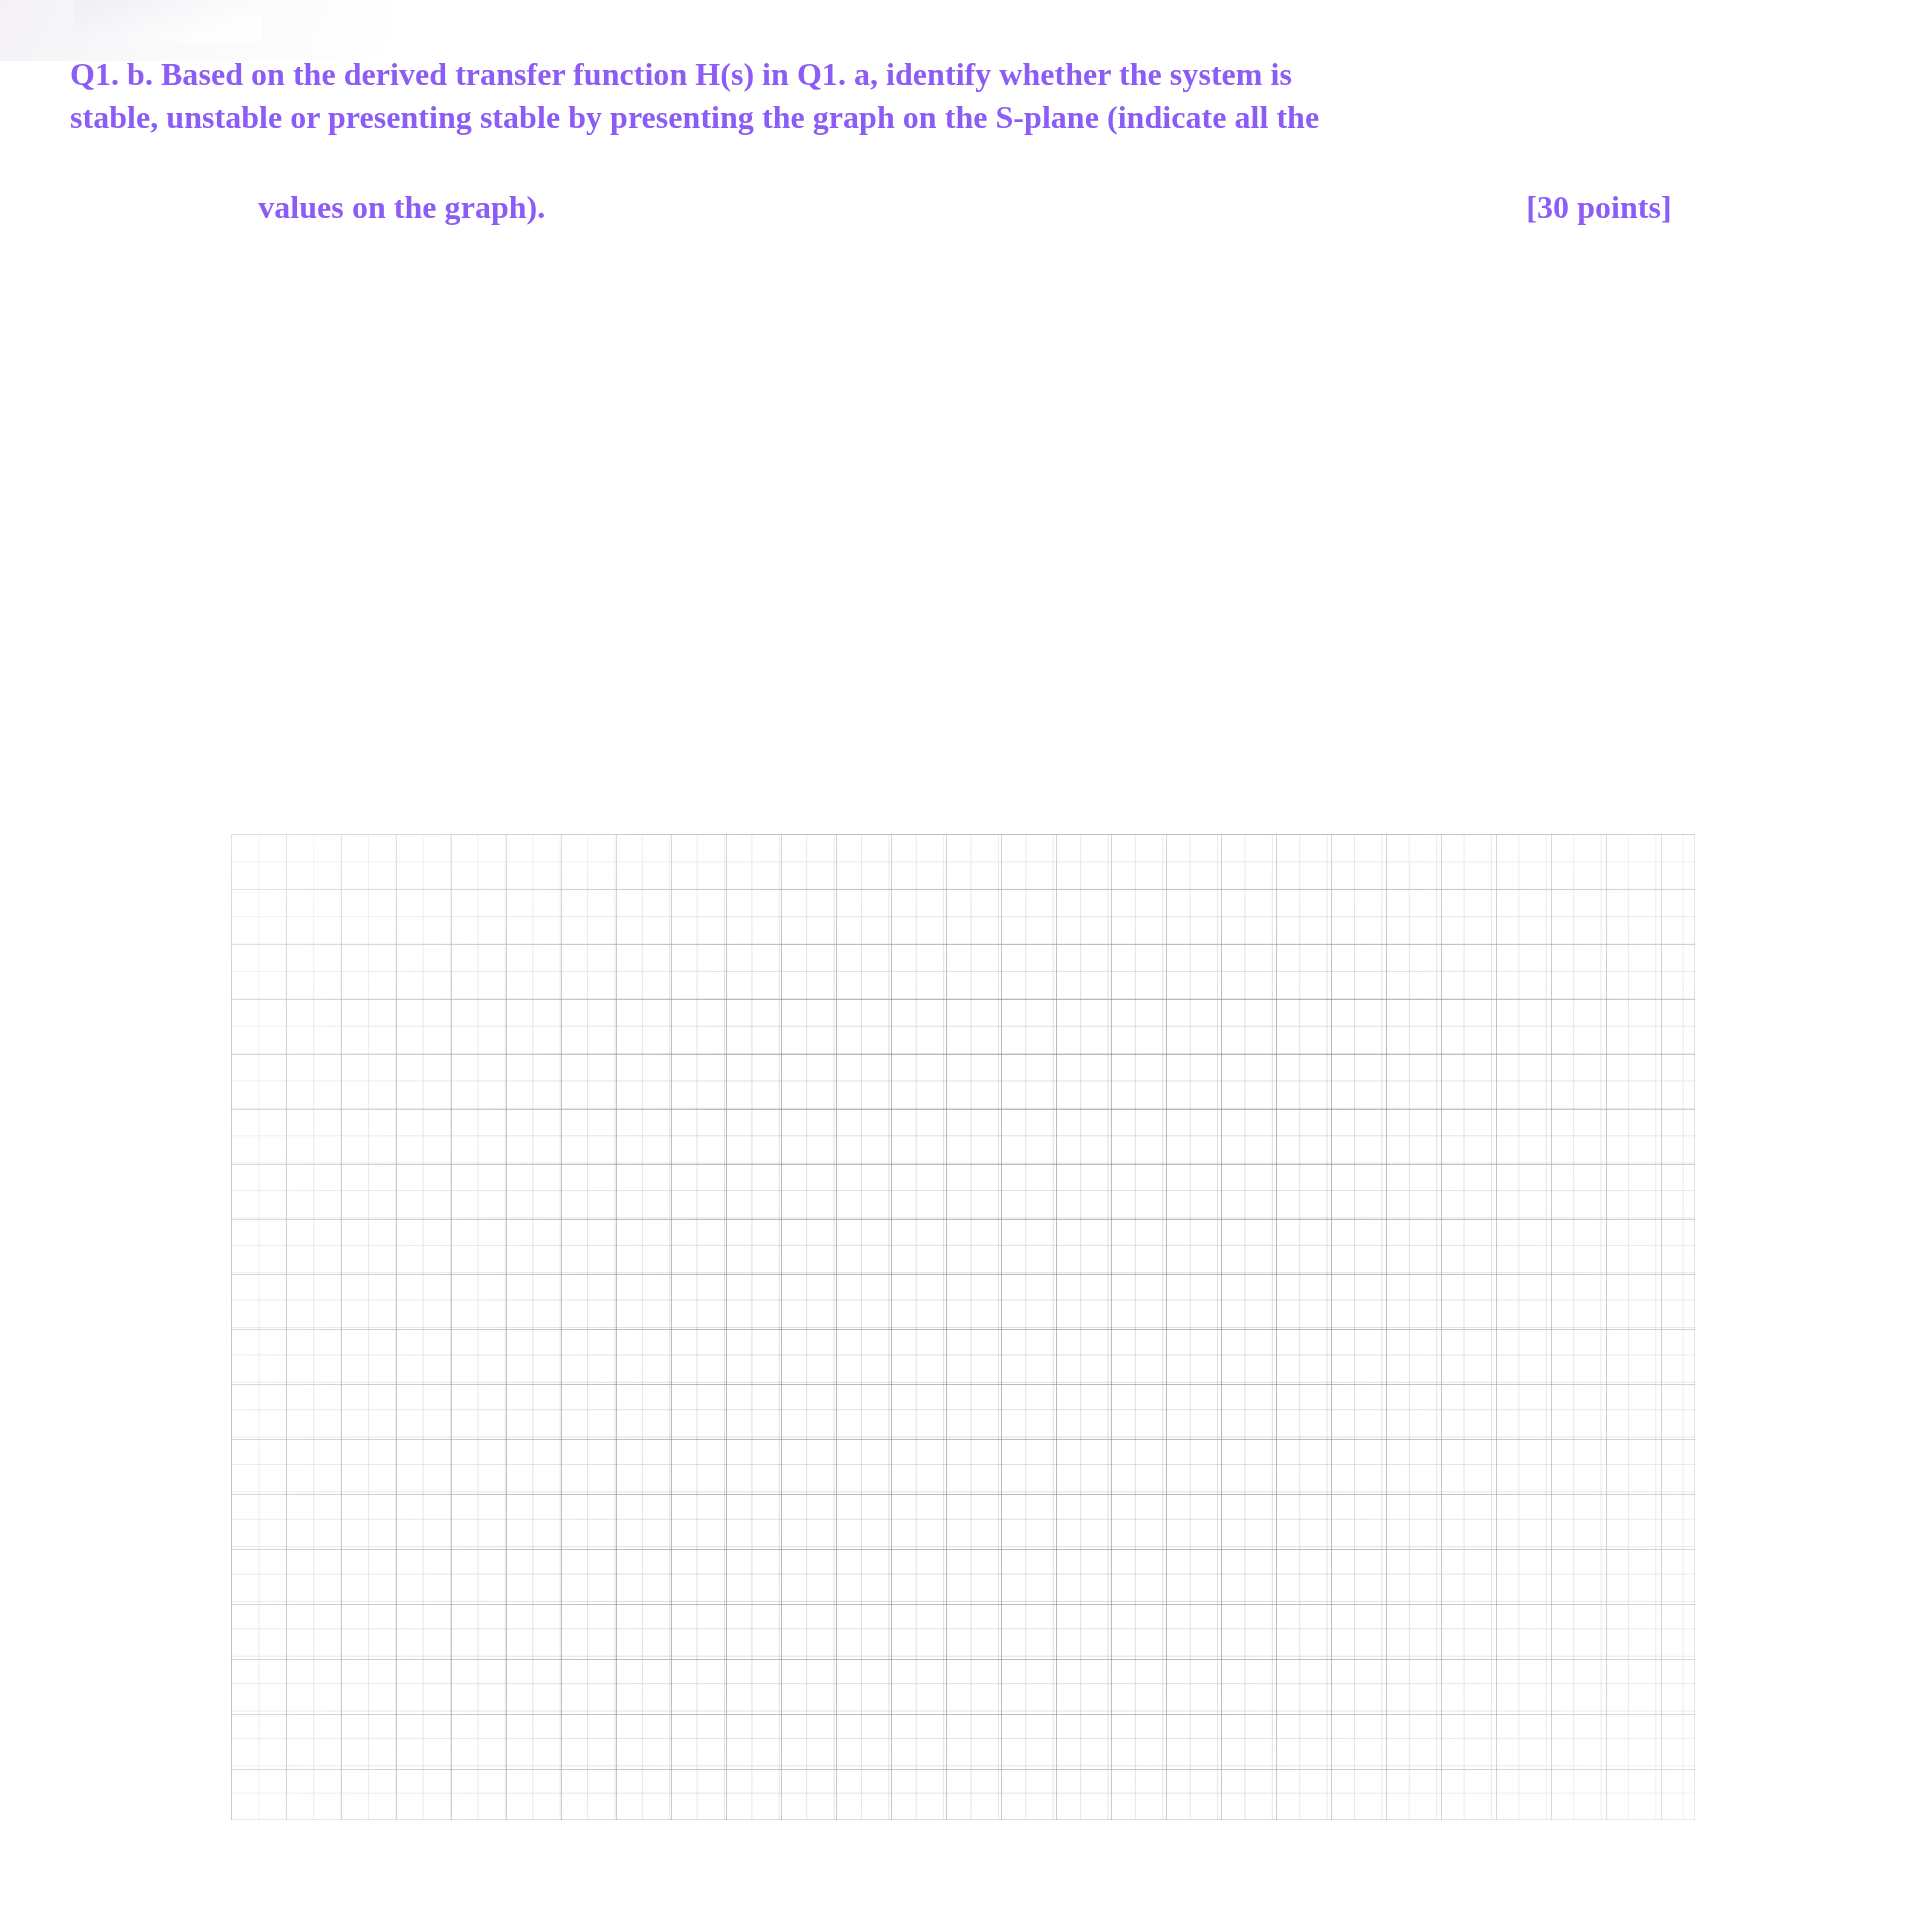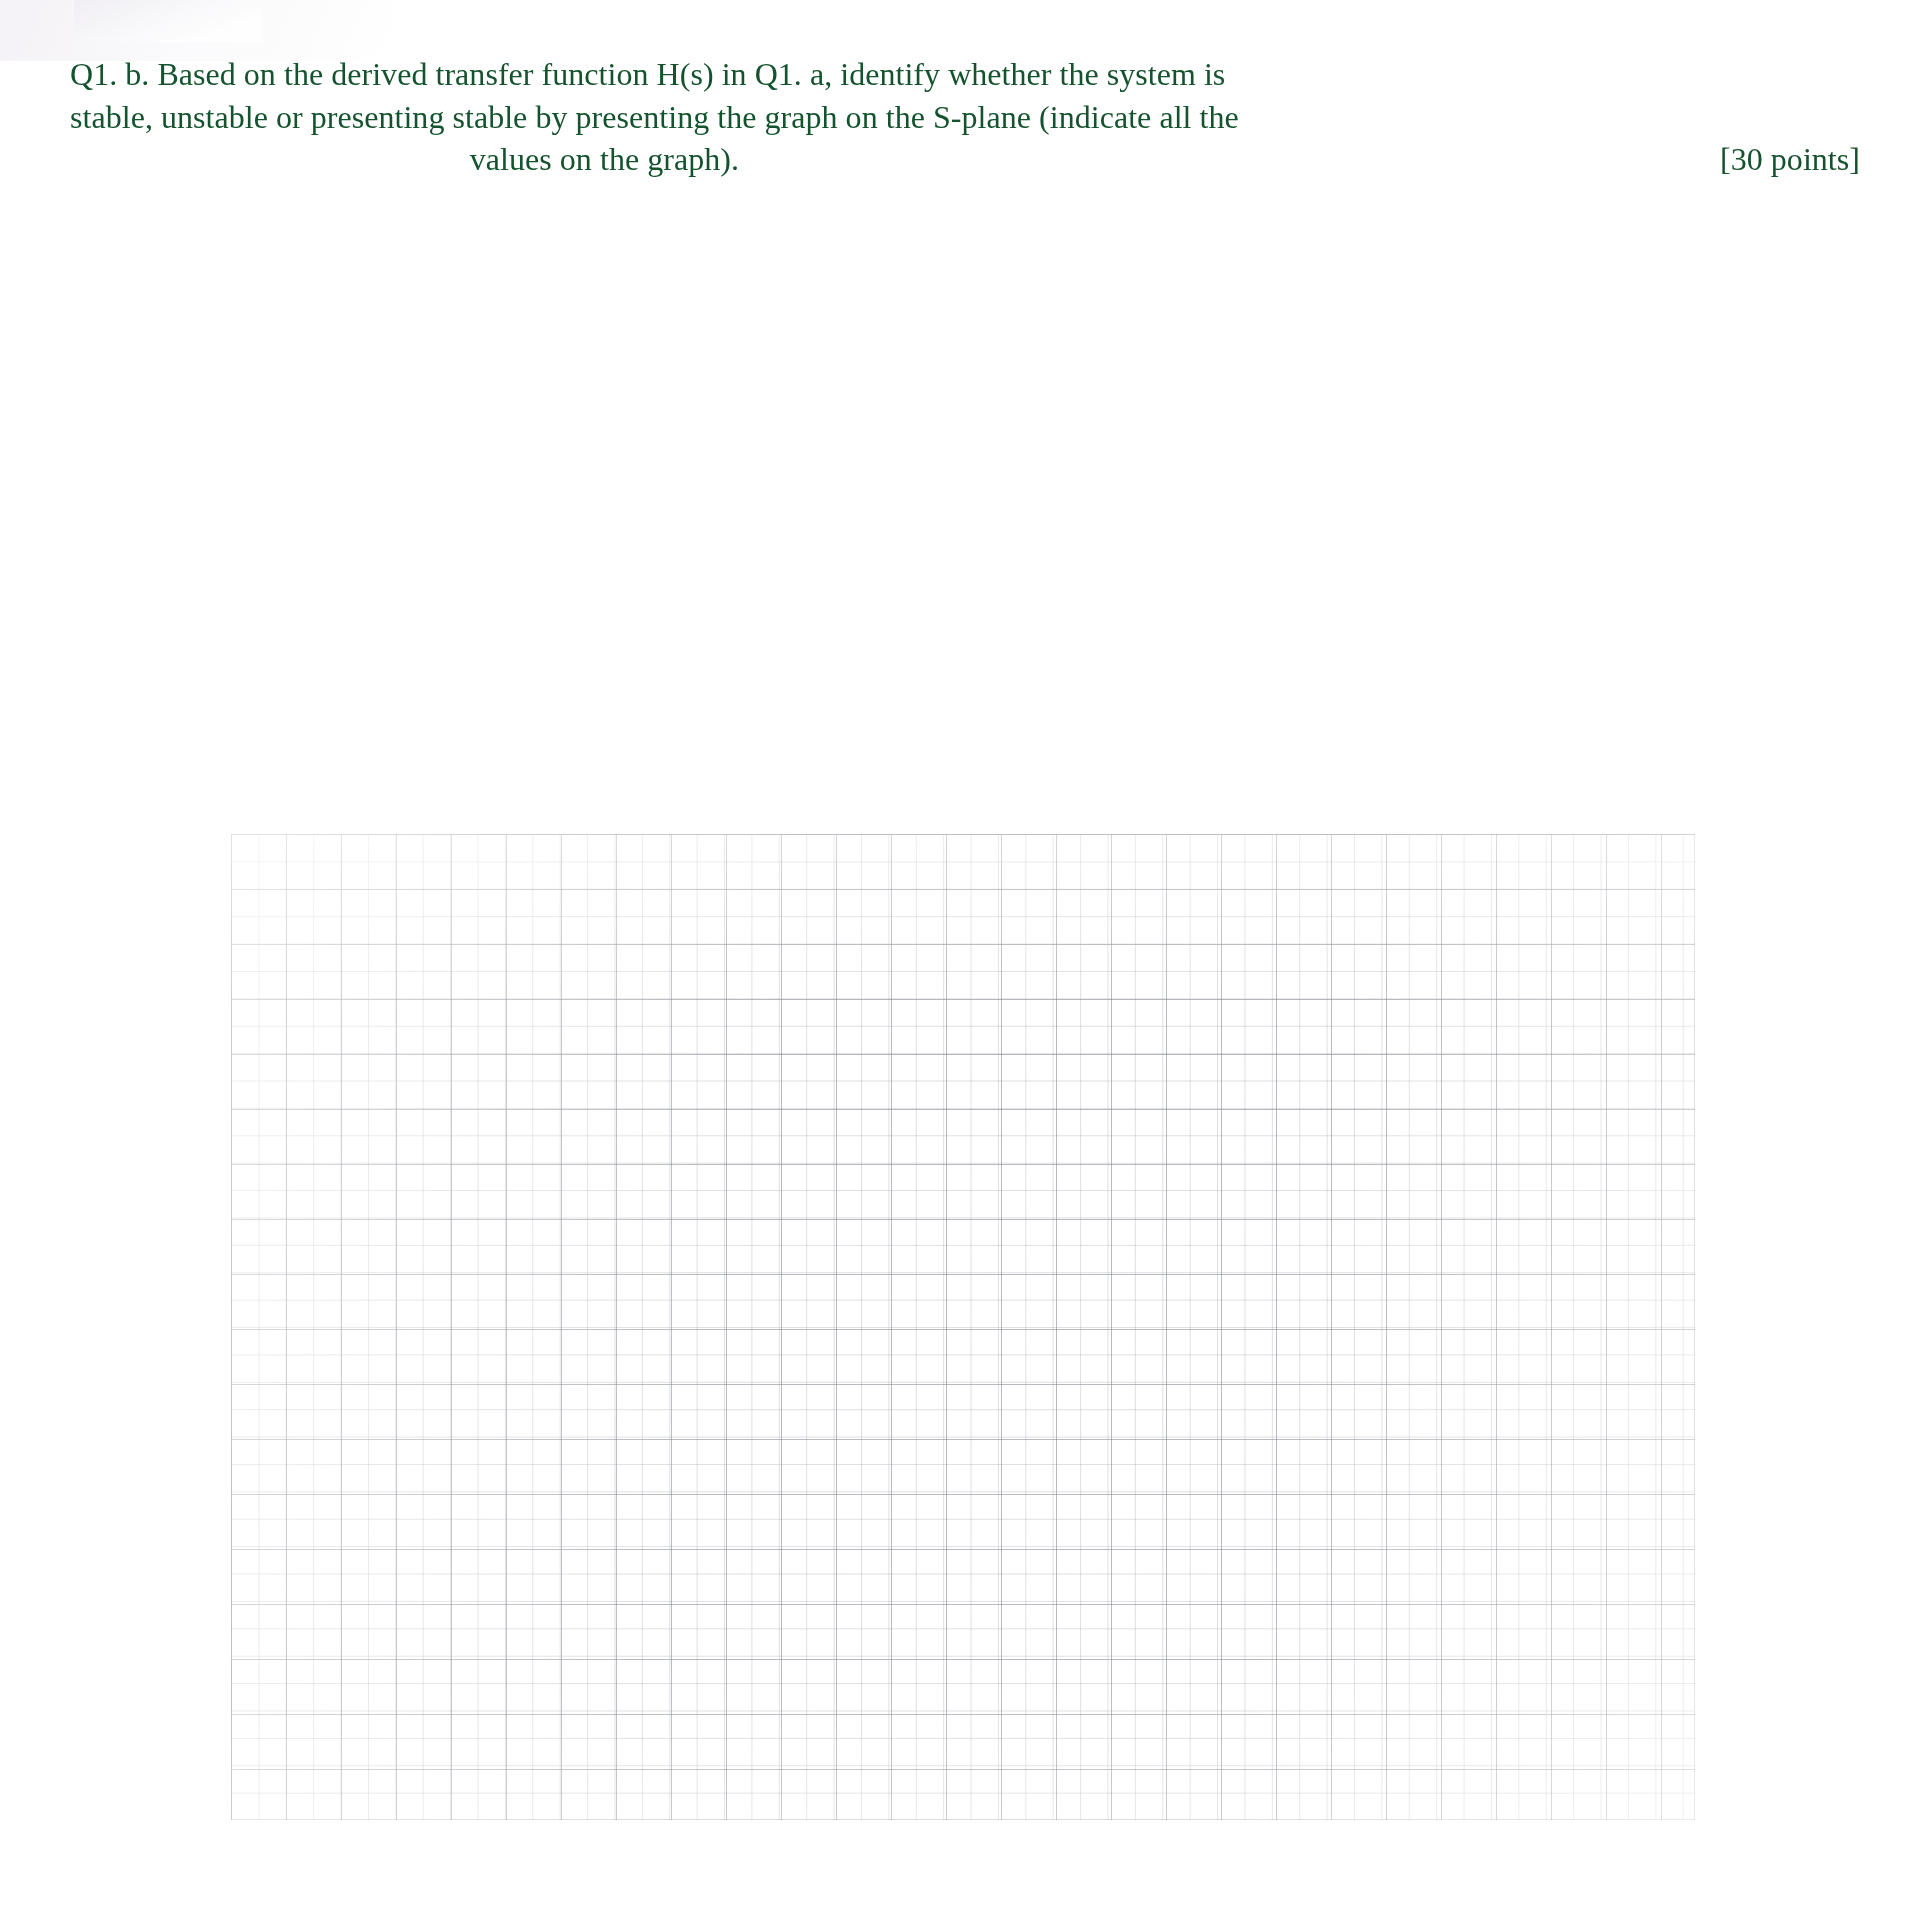--- a/index.html
+++ b/index.html
@@ -38,35 +38,36 @@
 
   .question-block {
     position: absolute;
     left: 70px;
     top: 53px;
     width: 1790px;
   }
 
   .q-text {
     font-family: "Liberation Serif", serif;
-    font-weight: normal;
+    font-weight: bold;
     font-size: 32px;
     line-height: 1.33;
-    color: #14532d;
+    color: #8b5cf6;
     letter-spacing: 0.04px;
   }
 
   .q-line {
     display: block;
     white-space: nowrap;
   }
 
   .q-line-last {
     display: flex;
-    justify-content: flex-end;
+    justify-content: center;
+    margin-top: 48px;
   }
   .q-line-last .tail {
     margin-left: 981px;
   }
 
   
   .graph-wrap {
     position: absolute;
     left: 231px;
     top: 834px;

